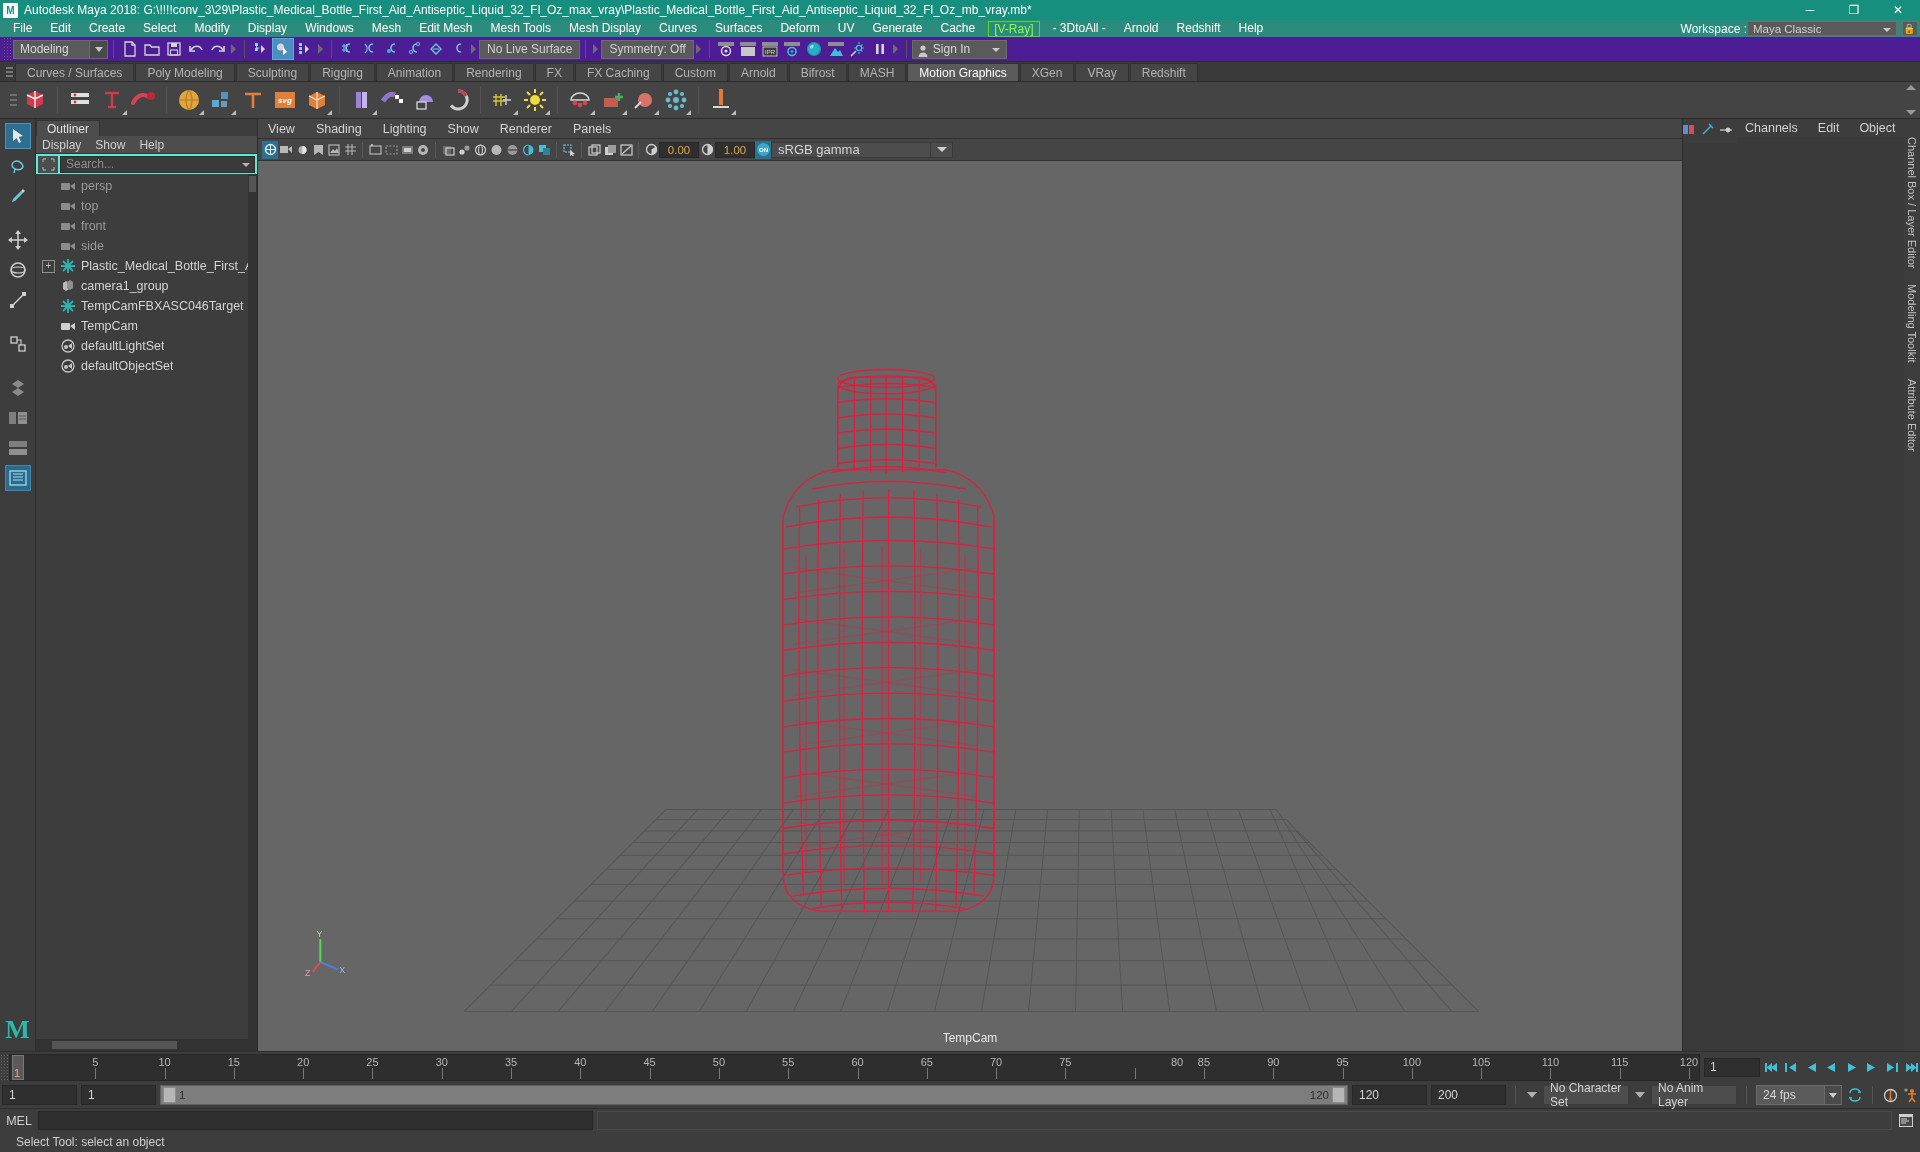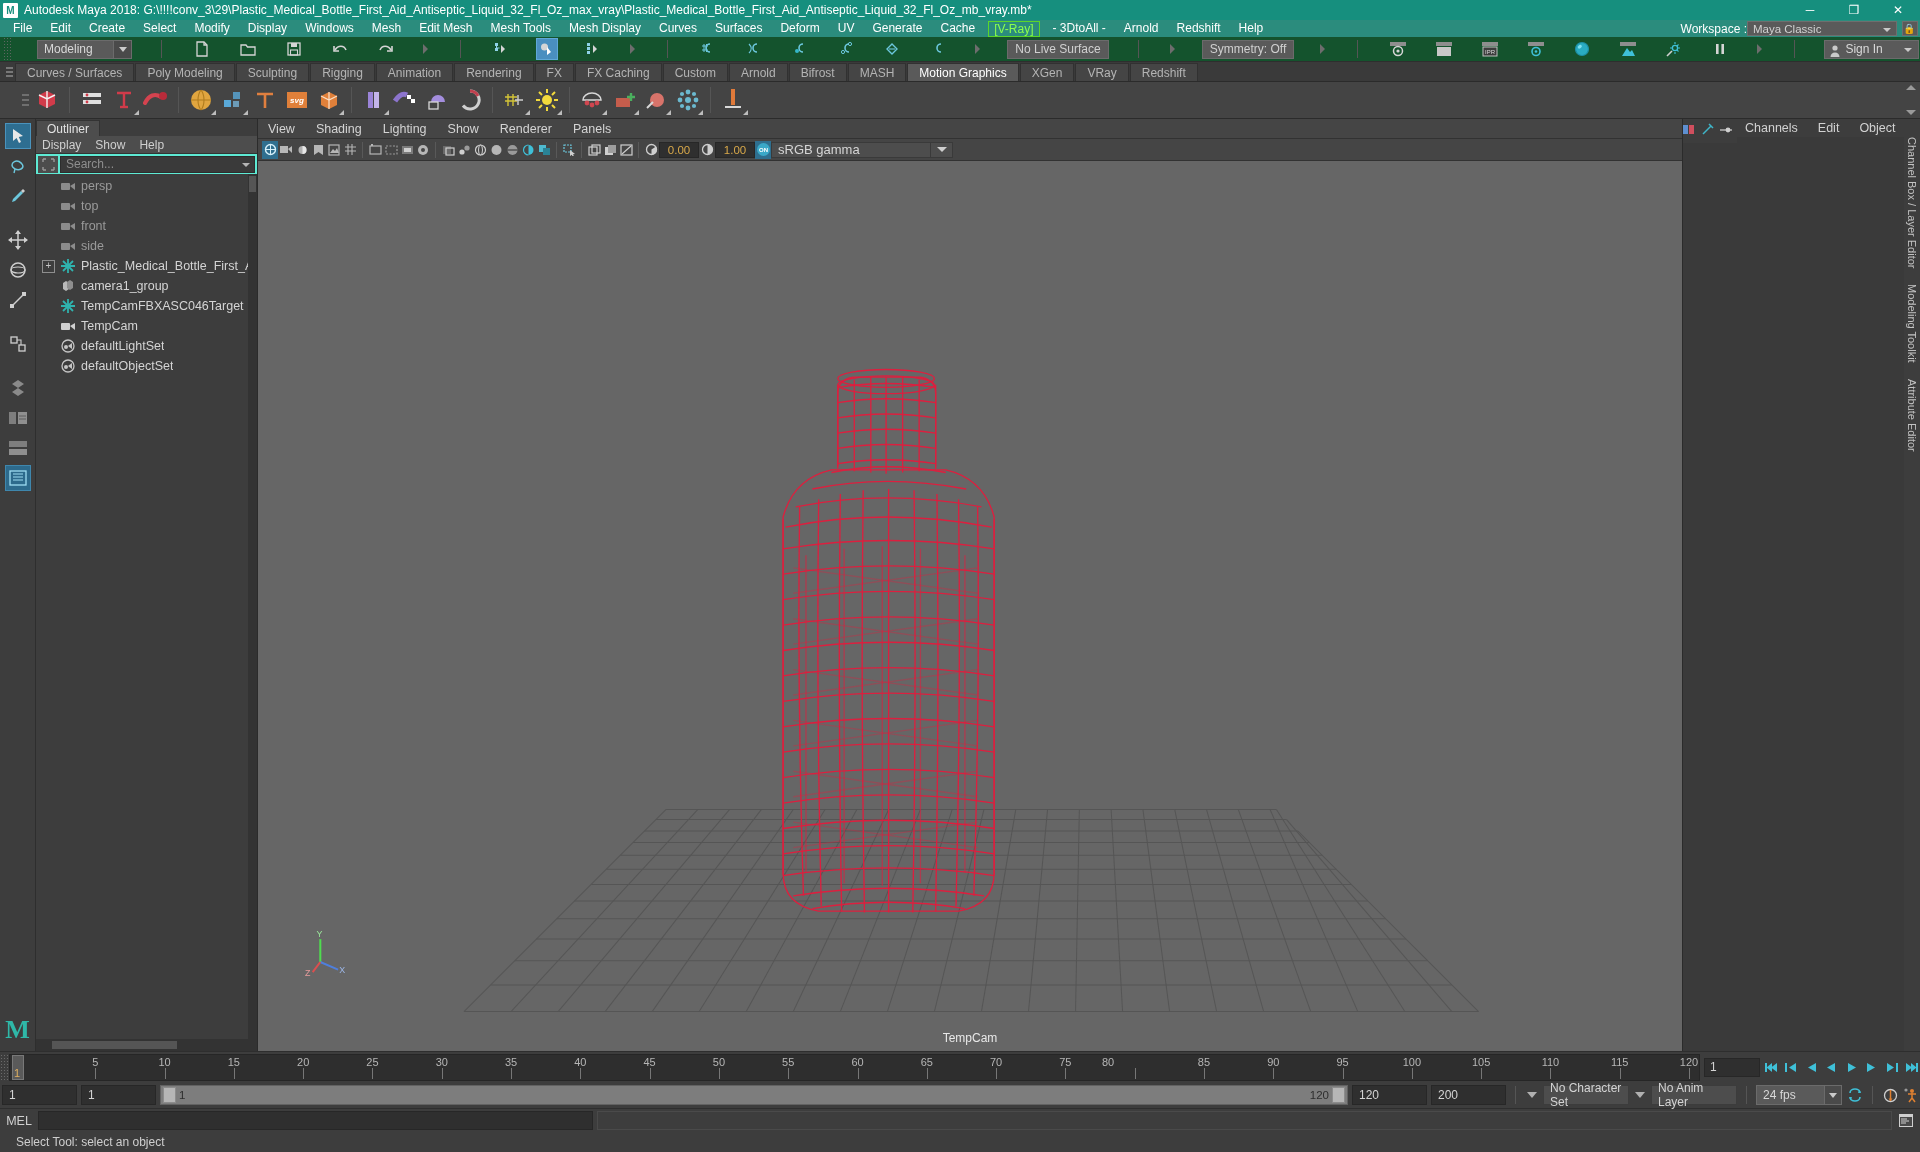--- a/index.html
+++ b/index.html
@@ -48,22 +48,22 @@
   }
   .ws-select::after {
     content:""; position:absolute; right:5px; top:6px;
     border-left:4px solid transparent; border-right:4px solid transparent; border-top:4px solid #c9c9c9;
   }
   .ws-lock { width:16px; height:15px; margin-left:5px; background:#5a5a5a; border:1px solid #6e6e6e;
              display:flex; align-items:center; justify-content:center; font-size:10px; color:#ddd; }
 
   
   .statusline {
-    height:25px; background:#14532d; display:flex; align-items:center; flex:none;
-    border-bottom:1px solid #2e2e2e; position:relative;justify-content:space-between;
+    height:25px; background:#4c1d95; display:flex; align-items:center; flex:none;
+    border-bottom:1px solid #2e2e2e; position:relative;
   }
   .gripper { width:9px; height:22px; margin:0 2px; flex:none;
     background-image:radial-gradient(#6a6a6a 1px, transparent 1px);
     background-size:3px 3px; background-position:1px 2px; opacity:.85; }
   .menuset {
     width:95px; height:19px; background:#5a5a5a; border:1px solid #6b6b6b; color:#d8d8d8;
     font-size:12px; display:flex; align-items:center; padding-left:6px; position:relative; flex:none;
   }
   .menuset .arrowbox {
     position:absolute; right:0; top:0; width:18px; height:17px; background:#4a4a4a;
@@ -103,21 +103,21 @@
   .shelf-grip i { display:block; height:2px; background:#777; }
   .stab {
     height:18px; line-height:18px; padding:0 11px; font-size:12px; color:#b4b4b4;
     background:#454545; border:1px solid #313131; border-bottom:none; margin-right:1px; white-space:nowrap;
   }
   .stab.active { background:#5a5a5a; color:#fff;margin-top:19px; }
 
   
   .shelfrow {
     height:37px; background:#444444; display:flex; align-items:center; flex:none;
-    border-bottom:1px solid #2b2b2b; padding-left:20px; position:relative;font-style:italic;
+    border-bottom:1px solid #2b2b2b; padding-left:8px; position:relative;font-style:italic;
   }
   .shelf-grip2 { width:11px; height:30px; display:flex; flex-direction:column; justify-content:center; gap:3px; padding:0 2px; }
   .shelf-grip2 i { display:block; height:2px; background:#6f6f6f; }
   .sicon { width:32px; height:32px; display:flex; align-items:center; justify-content:center; flex:none; position:relative; }
   .sicon .tri { position:absolute; right:1px; bottom:1px; width:0;height:0;
                 border-left:5px solid transparent; border-bottom:5px solid #bdbdbd; }
   .ssep { width:1px; height:26px; background:#555; margin:0 6px; flex:none; }
   .shelf-scroll { position:absolute; right:2px; top:3px; width:12px; height:30px; display:flex; flex-direction:column; justify-content:space-between; }
   .shelf-scroll i { width:0;height:0; border-left:5px solid transparent; border-right:5px solid transparent; }
   .shelf-scroll i.up { border-bottom:5px solid #9a9a9a; }
@@ -1272,21 +1272,21 @@
         <div class="tl-tick" style="left: 778.208px;">55</div>
         <div class="tl-mark" style="left: 778.208px;"></div>
         <div class="tl-tick" style="left: 847.5px;">60</div>
         <div class="tl-mark" style="left: 847.5px;"></div>
         <div class="tl-tick" style="left: 916.792px;">65</div>
         <div class="tl-mark" style="left: 916.792px;"></div>
         <div class="tl-tick" style="left: 986.083px;">70</div>
         <div class="tl-mark" style="left: 986.083px;"></div>
         <div class="tl-tick" style="left: 1055.38px;">75</div>
         <div class="tl-mark" style="left: 1055.38px;"></div>
-        <div class="tl-tick" style="left: 1098px;">80</div>
+        <div class="tl-tick" style="left: 1167px;">80</div>
         <div class="tl-mark" style="left: 1124.67px;"></div>
         <div class="tl-tick" style="left: 1193.96px;">85</div>
         <div class="tl-mark" style="left: 1193.96px;"></div>
         <div class="tl-tick" style="left: 1263.25px;">90</div>
         <div class="tl-mark" style="left: 1263.25px;"></div>
         <div class="tl-tick" style="left: 1332.54px;">95</div>
         <div class="tl-mark" style="left: 1332.54px;"></div>
         <div class="tl-tick" style="left: 1401.83px;">100</div>
         <div class="tl-mark" style="left: 1401.83px;"></div>
         <div class="tl-tick" style="left: 1471.12px;">105</div>

